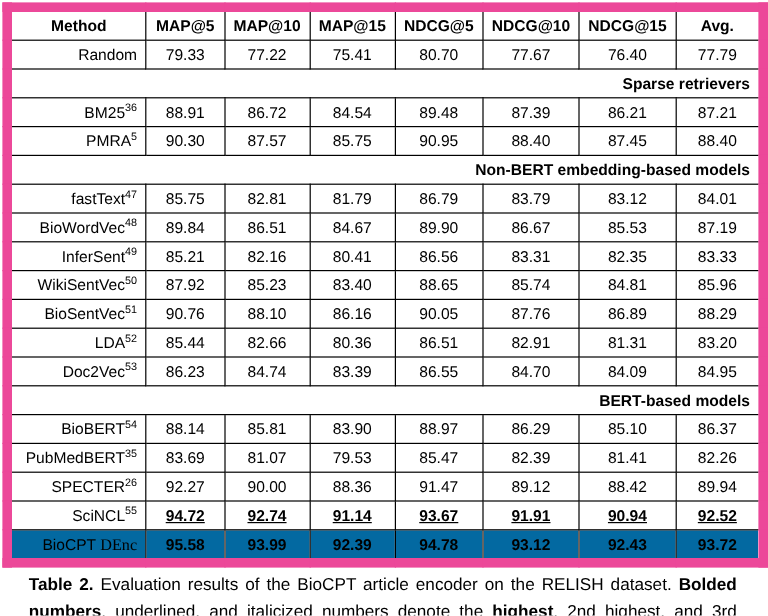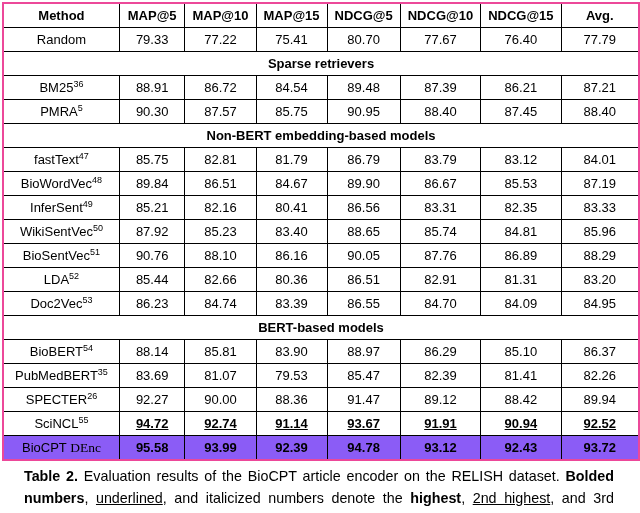--- a/index.html
+++ b/index.html
@@ -14,43 +14,43 @@
   }
   .page {
     width: 640px;
     height: 513px;
     overflow: hidden;
   }
   table.results {
     border-collapse: collapse;
     table-layout: fixed;
     margin: 2px 0 0 2px;
-    border: 2px solid #ec4899;
+    border: 8px solid #ec4899;
   }
   th, td {
     border: 1px solid #000;
     height: 23px;
     padding: 0 7px;
     font-size: 13px;
     white-space: nowrap;
     overflow: hidden;
     vertical-align: middle;
   }
   th {
     font-weight: bold;
     text-align: center;
   }
-  td.method { text-align: center; }
+  td.method { text-align: right; }
   td.num    { text-align: center; }
   td.num.bold      { font-weight: bold; }
   td.num.italic    { }
   td.num.underline { text-decoration: underline; font-weight: bold; }
   td.section {
     font-weight: bold;
-    text-align: center;
+    text-align: right;
   }
   sup {
     font-size: 9px;
     line-height: 0;
   }
   .serif {
     font-family: "Liberation Serif", "DejaVu Serif", serif;
     font-size: 13.5px;
   }
   .caption {
@@ -242,21 +242,21 @@
         <tr>
           <td class="method">SciNCL<sup>55</sup></td>
           <td class="num underline">94.72</td>
           <td class="num underline">92.74</td>
           <td class="num underline">91.14</td>
           <td class="num underline">93.67</td>
           <td class="num underline">91.91</td>
           <td class="num underline">90.94</td>
           <td class="num underline">92.52</td>
         </tr>
-        <tr style="background: #8b5cf6;">
+        <tr style="background: #0369a1;">
           <td class="method">BioCPT<span class="serif"> DEnc</span></td>
           <td class="num bold">95.58</td>
           <td class="num bold">93.99</td>
           <td class="num bold">92.39</td>
           <td class="num bold">94.78</td>
           <td class="num bold">93.12</td>
           <td class="num bold">92.43</td>
           <td class="num bold">93.72</td>
         </tr>
       </tbody>

